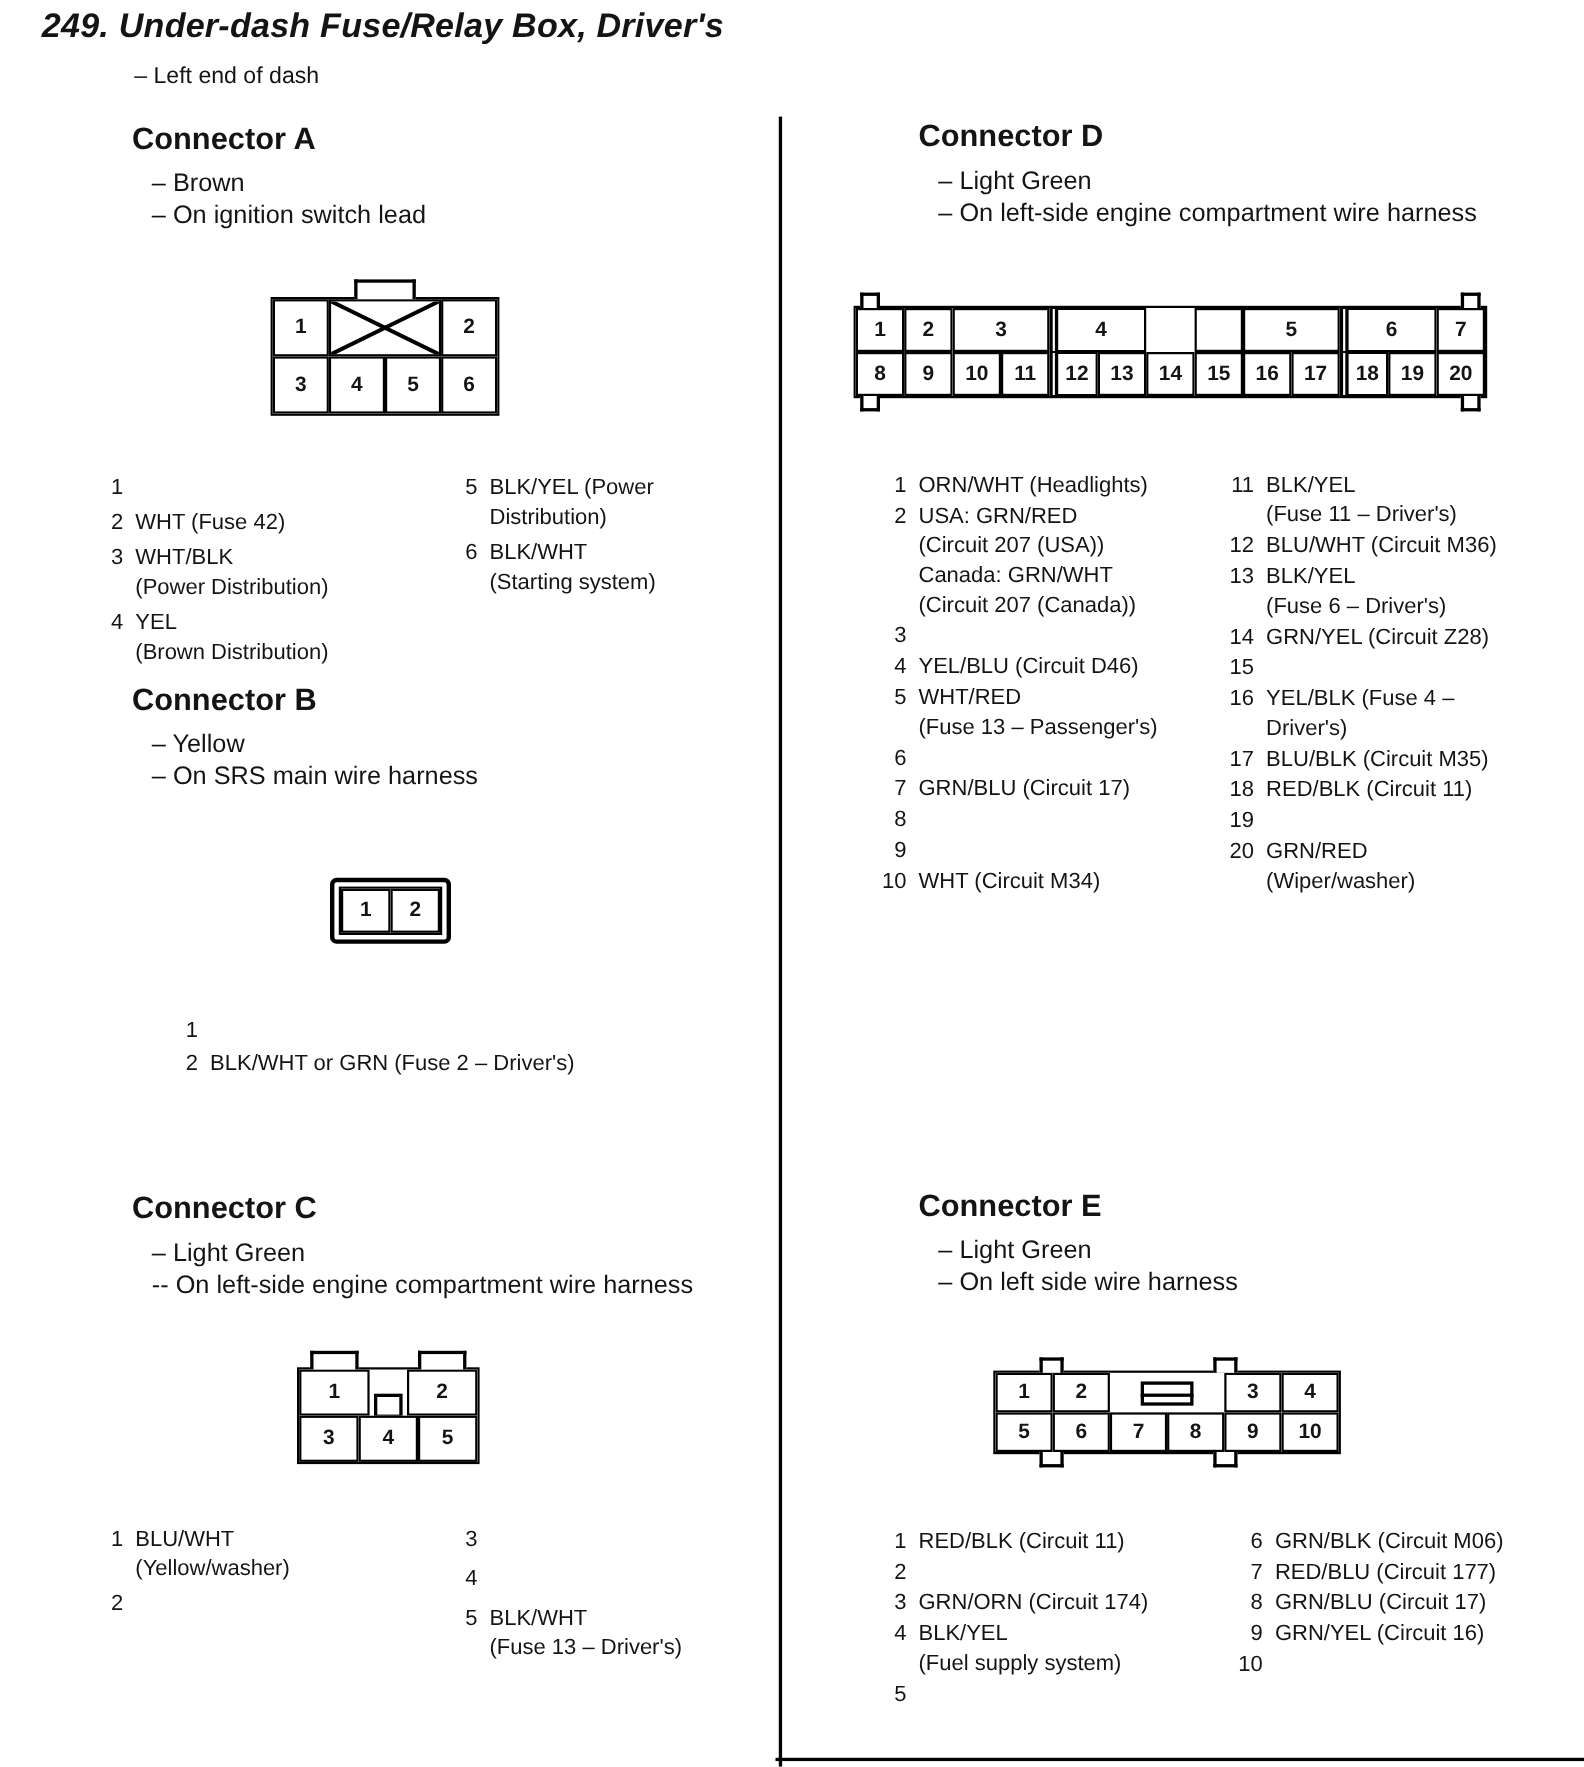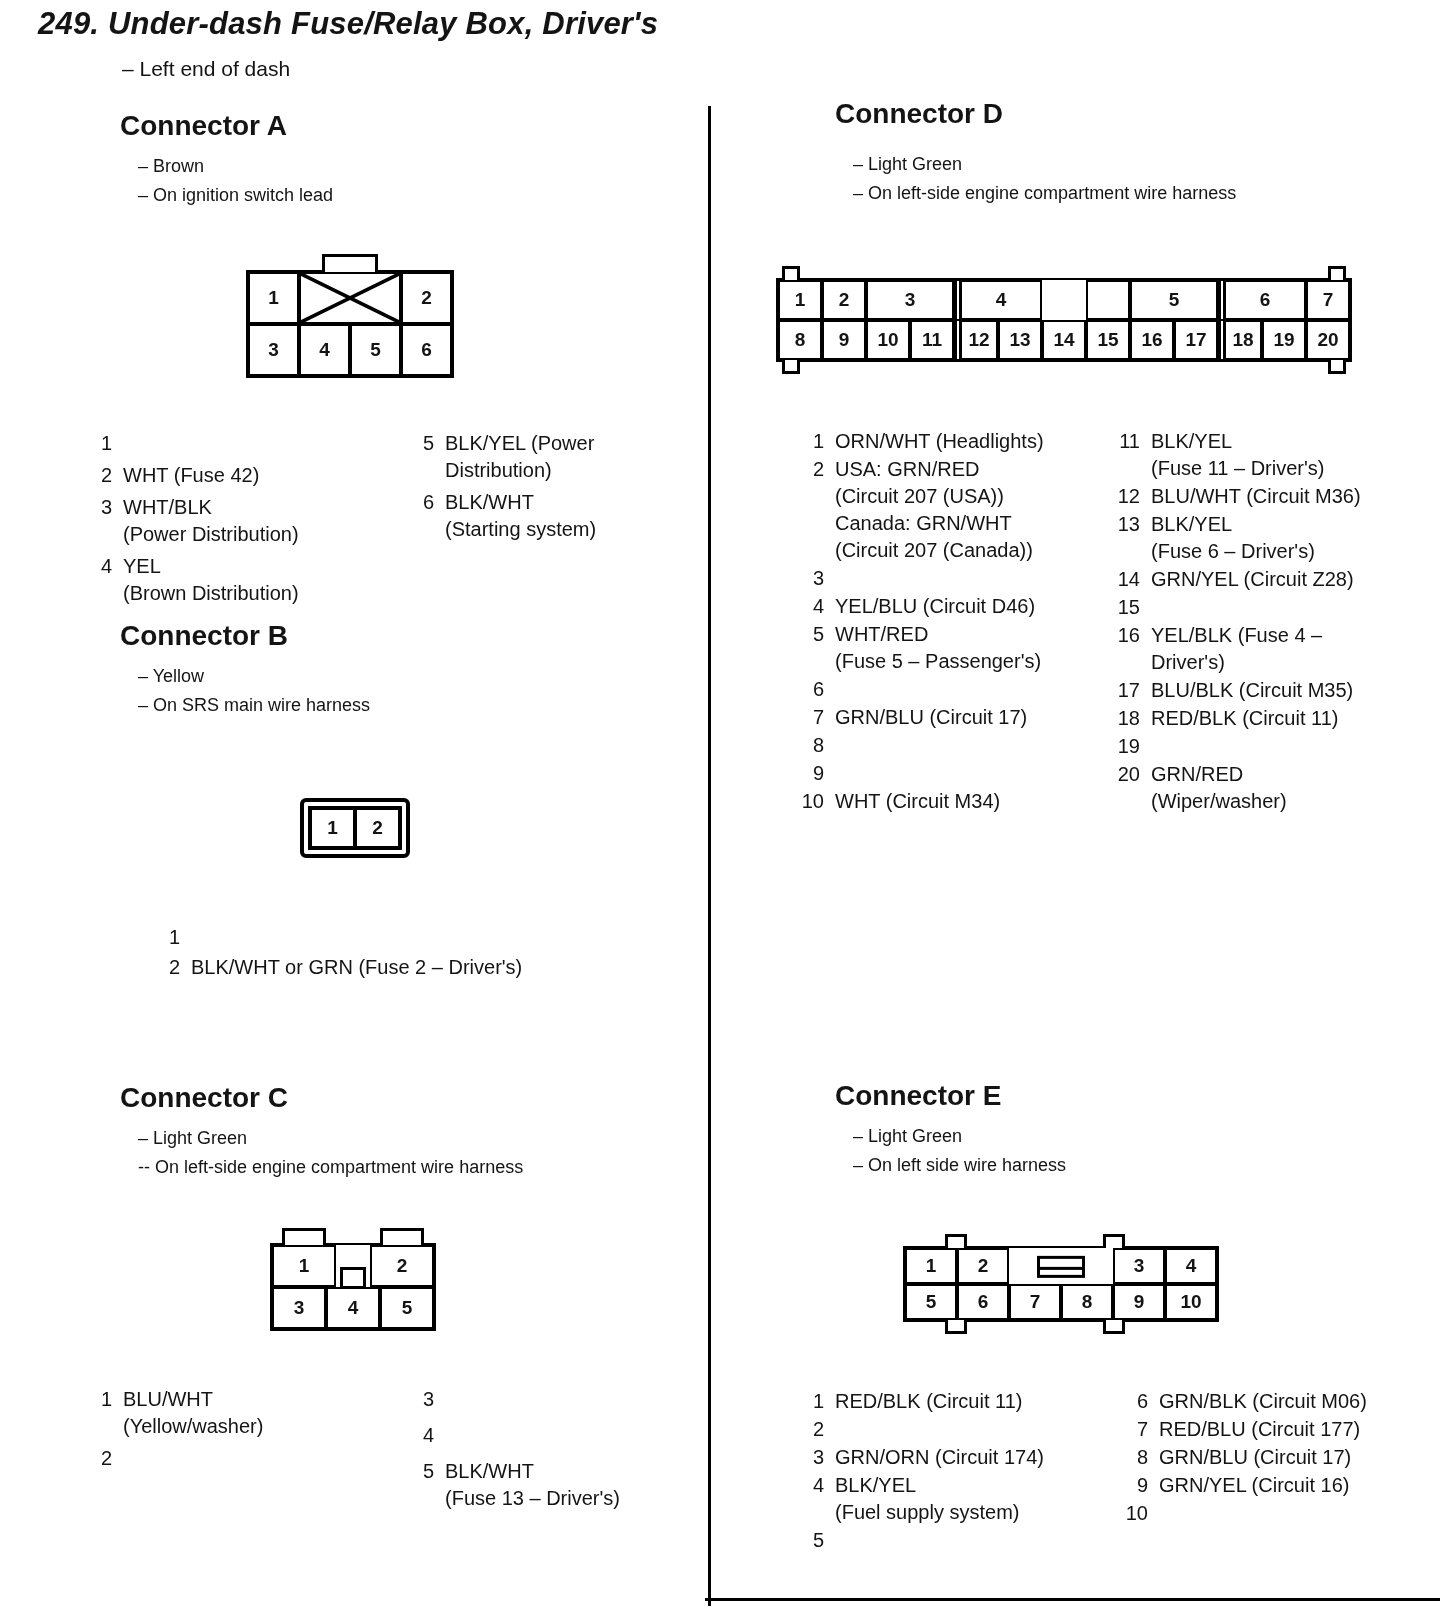--- a/index.html
+++ b/index.html
@@ -5,21 +5,21 @@
   * { margin:0; padding:0; box-sizing:border-box; }
   html,body { background:#ffffff; }
   body {
     position:relative; width:1440px; height:1606px;
     font-family:"Liberation Sans", sans-serif; color:#141414; overflow:hidden;
   }
   .abs { position:absolute; }
   .page-title { font-size:31px; font-weight:700; letter-spacing:.2px; }
   .sub { font-size:21px; }
   .hd { font-size:28px; font-weight:700; }
-  .notes { font-size:18px; line-height:29px; white-space:pre-line; }
+  .notes { font-size:23px; line-height:29px; white-space:pre-line; }
   .pin-row { display:flex; align-items:flex-start; font-size:20px; line-height:27px; }
   .pins.sp .pin-row { margin-bottom:5px; }
   .pins.tight .pin-row { margin-bottom:1px; }
   .pin-num { flex:none; width:28px; text-align:right; margin-right:11px; }
   .pin-text { white-space:pre-line; }
   .grid { display:inline-grid; border:2px solid #000; background:#fff; }
   .c { border:2px solid #000; display:flex; align-items:center; justify-content:center;
        font-size:19px; font-weight:700; position:relative; background:#fff; }
   .nc { position:relative; }
   .sep { border-left:8px double #000; }
@@ -157,21 +157,21 @@
     <span class="pin-num">4</span>
     <span class="pin-text"></span>
   </div>
   <div class="pin-row">
     <span class="pin-num">5</span>
     <span class="pin-text">BLK/WHT
 (Fuse 13 – Driver's)</span>
   </div>
 </div>
 
-<div class="abs hd" style="left:835px; top:98px;">Connector D</div>
+<div class="abs hd" style="left:835px; top:108px;">Connector D</div>
 <div class="abs notes" style="left:853px; top:150px;">– Light Green
 – On left-side engine compartment wire harness</div>
 
 <div class="abs" style="left:776px; top:266px; width:576px;">
   <div class="tab" style="left:6px; top:0; width:18px; height:14px; border-bottom:none;"></div>
   <div class="tab" style="right:6px; top:0; width:18px; height:14px; border-bottom:none;"></div>
   <div class="tab" style="left:6px; bottom:0; width:18px; height:14px; border-top:none;"></div>
   <div class="tab" style="right:6px; bottom:0; width:18px; height:14px; border-top:none;"></div>
   <div class="grid" style="margin:12px 0; grid-template-columns:repeat(13,44px); grid-auto-rows:40px;">
     <div class="c" style="grid-row:1; grid-column:1;">1</div>
@@ -216,21 +216,21 @@
     <span class="pin-num">3</span>
     <span class="pin-text"></span>
   </div>
   <div class="pin-row">
     <span class="pin-num">4</span>
     <span class="pin-text">YEL/BLU (Circuit D46)</span>
   </div>
   <div class="pin-row">
     <span class="pin-num">5</span>
     <span class="pin-text">WHT/RED
-(Fuse 5 – Passenger's)</span>
+(Fuse 13 – Passenger's)</span>
   </div>
   <div class="pin-row">
     <span class="pin-num">6</span>
     <span class="pin-text"></span>
   </div>
   <div class="pin-row">
     <span class="pin-num">7</span>
     <span class="pin-text">GRN/BLU (Circuit 17)</span>
   </div>
   <div class="pin-row">

